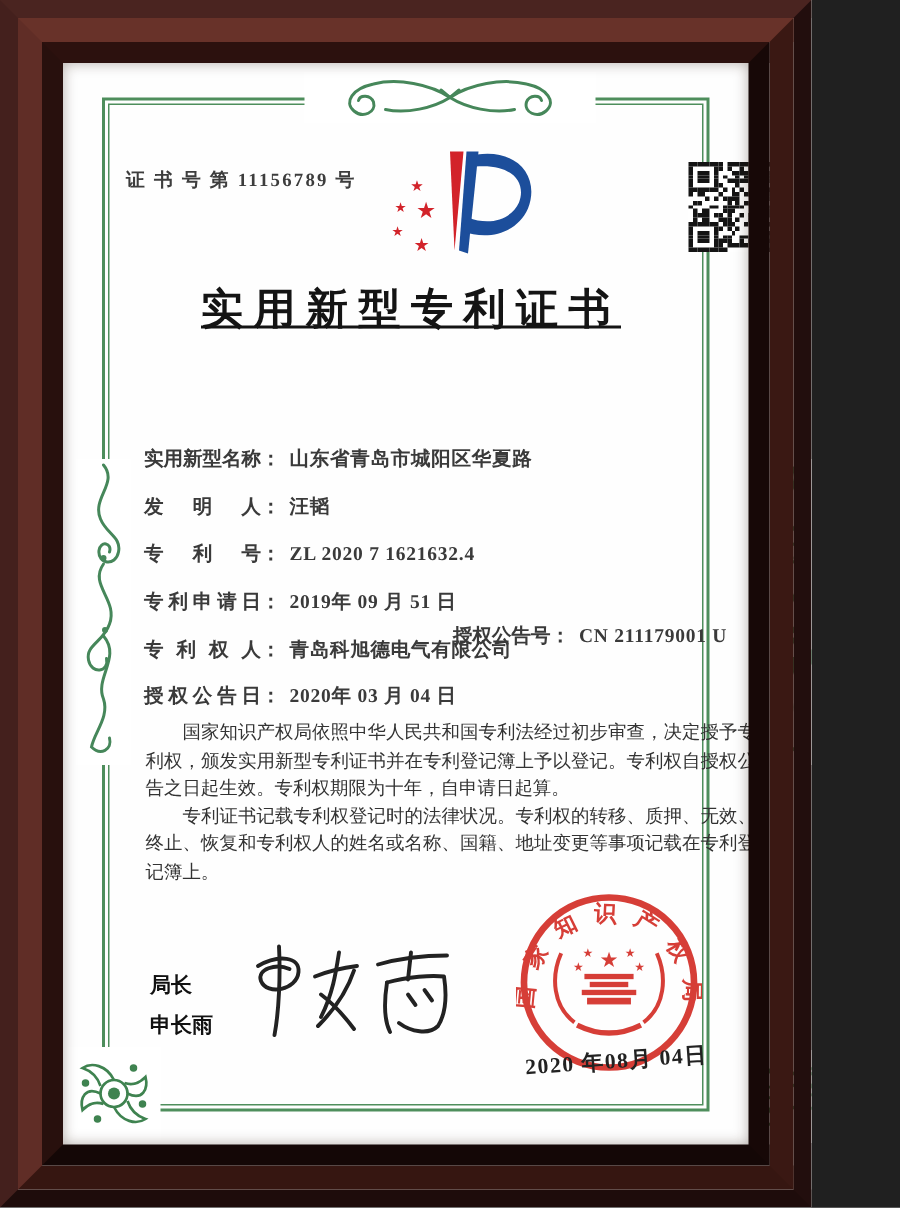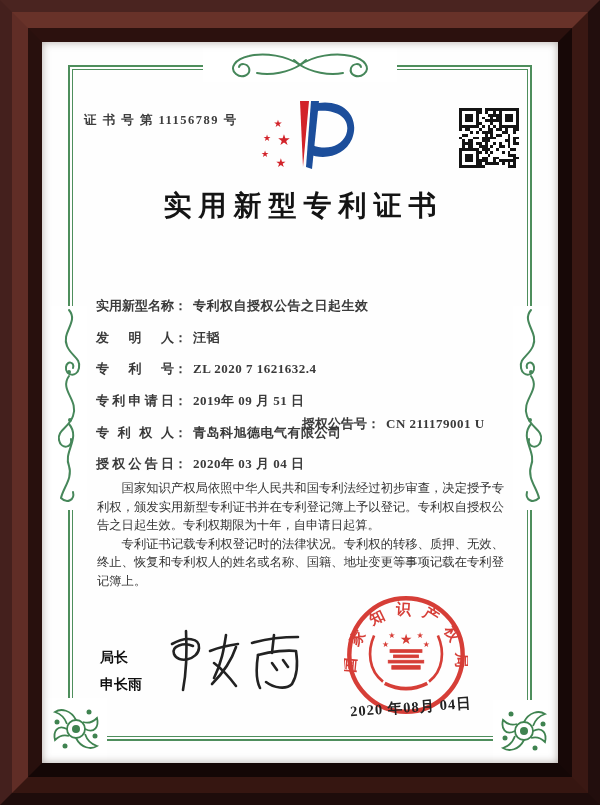--- a/index.html
+++ b/index.html
@@ -1,16 +1,16 @@
 <!DOCTYPE html>
 <html><head>
 <meta charset="utf-8">
 <style>
   html,body{margin:0;padding:0;background:#202020;}
-  .page{position:relative;width:600px;height:805px;background:#fefefe;overflow:hidden;
+  .page{position:relative;width:541px;height:805px;background:#fefefe;overflow:hidden;
         font-family:"Liberation Serif","DejaVu Serif",serif;}
   
   .frame-a{position:absolute;inset:0;border:12px solid;pointer-events:none;z-index:50;
            border-color:#4a2420 #220e0d #1e0c0b #44201d;}
   .frame-b{position:absolute;inset:12px;border:16px solid;pointer-events:none;z-index:50;
            border-color:#683229 #3a1813 #361611 #602d26;}
   .frame-c{position:absolute;inset:28px;border:14px solid;pointer-events:none;z-index:50;
            border-color:#2c110e #170807 #140706 #28100d;}
   .matte{position:absolute;inset:42px;box-shadow:inset 0 0 9px rgba(40,20,10,.35);pointer-events:none;z-index:49;}
   
@@ -18,21 +18,21 @@
   .green-border-inner{position:absolute;inset:2px;border:1px solid #4e8e5c;}
   .orn{position:absolute;background:#fff;display:flex;align-items:center;justify-content:center;}
   
   .cert-no{position:absolute;left:84px;top:112px;font-size:12.5px;letter-spacing:1.5px;
            color:#3d3d3d;font-weight:600;}
   .logo{position:absolute;left:248px;top:96px;width:110px;height:86px;}
   .qr{position:absolute;left:459px;top:108px;width:60px;height:60px;display:grid;
       grid-template-columns:repeat(21,1fr);grid-auto-rows:1fr;background:#fff;}
   .qm{background:#141414;}
   .title{position:absolute;left:0;right:0;top:187px;text-align:center;font-size:28px;
-         font-weight:bold;letter-spacing:7px;text-indent:7px;color:#141414;}
+         font-weight:bold;letter-spacing:7px;text-indent:7px;color:#141414;text-decoration:underline;}
   .fields{position:absolute;left:96px;top:257px;width:424px;font-size:13px;font-weight:bold;color:#3a3a3a;}
   .frow{position:relative;height:31.7px;white-space:nowrap;}
   .flabel{display:inline-block;width:78px;text-align:justify;text-align-last:justify;text-justify:inter-character;margin-top:40px;}
   .fvalue{margin-left:6px;letter-spacing:.5px;}
   .pair2{position:absolute;left:206px;top:0;}
   .body-text{position:absolute;left:97px;width:407px;top:479px;font-size:12.3px;line-height:18.6px;
              color:#333;text-align:justify;font-weight:400;}
   .body-text p{margin:0;text-indent:2em;}
   .signer{position:absolute;left:100px;top:644px;font-size:14px;line-height:27px;color:#111;font-weight:600;}
   .signature{position:absolute;left:150px;top:626px;width:165px;height:72px;}
@@ -570,21 +570,21 @@
       <div class="qm"></div>
       <div class="qm"></div>
       <div class="qm"></div>
       <div></div>
     </div>
 
   <div class="title">实用新型专利证书</div>
 
   <div class="fields">
     <div class="frow">
-      <span class="flabel">实用新型名称</span><span>：</span><span class="fvalue">专利权自授权公告之日起生效</span>
+      <span class="flabel">实用新型名称</span><span>：</span><span class="fvalue">山东省青岛市城阳区华夏路</span>
     </div>
     <div class="frow">
       <span class="flabel">发明人</span><span>：</span><span class="fvalue">汪韬</span>
     </div>
     <div class="frow">
       <span class="flabel">专利号</span><span>：</span><span class="fvalue">ZL 2020 7 1621632.4</span>
     </div>
     <div class="frow">
       <span class="flabel">专利申请日</span><span>：</span><span class="fvalue">2019年 09 月 51 日</span>
     </div>

